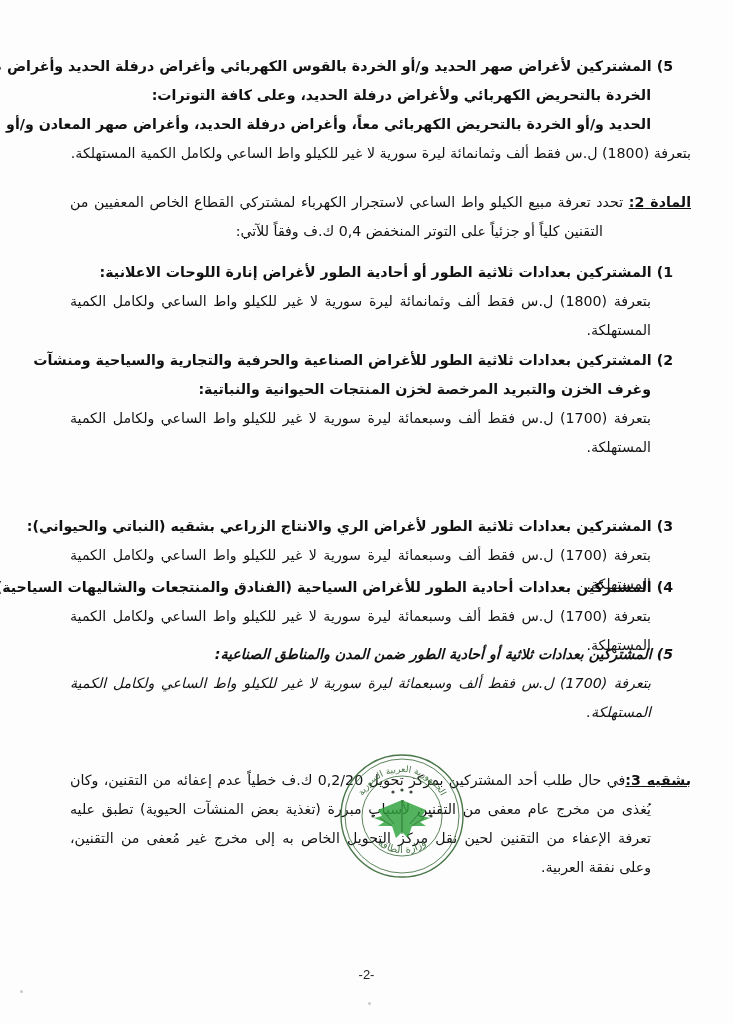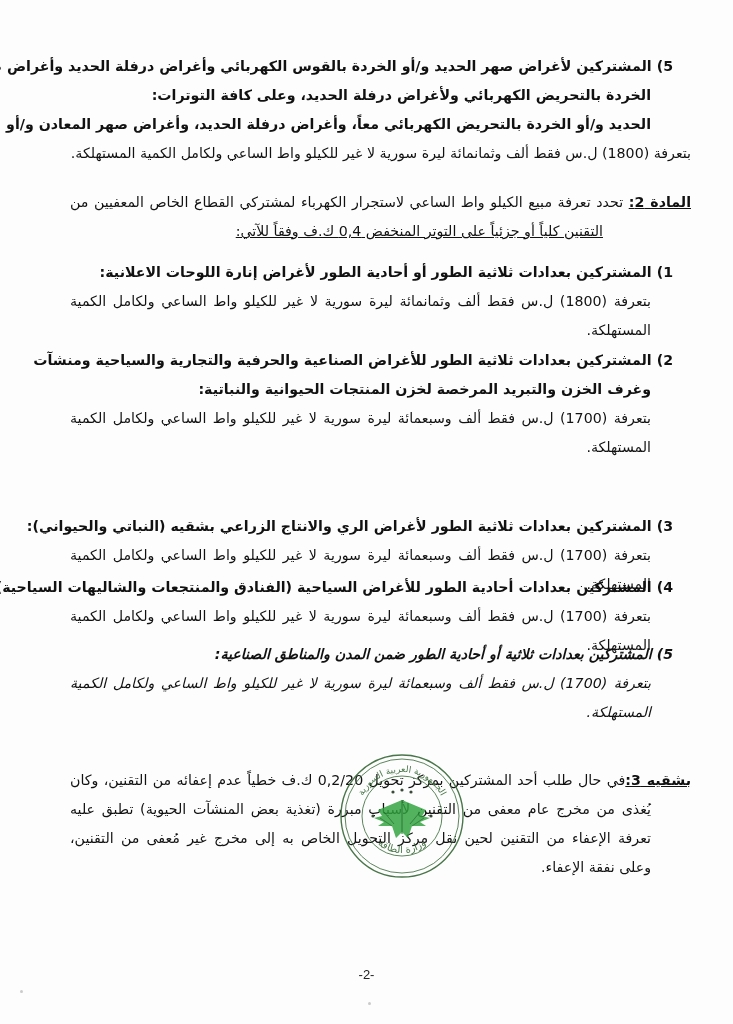--- a/index.html
+++ b/index.html
@@ -84,21 +84,21 @@
     <div class="line bold indent last">الخردة بالتحريض الكهربائي ولأغراض درفلة الحديد، وعلى كافة التوترات:</div>
     <div class="line bold indent">الحديد و/أو الخردة بالتحريض الكهربائي معاً، وأغراض درفلة الحديد، وأغراض صهر المعادن و/أو</div>
     <div class="line last" style="margin-right:-18px;">بتعرفة (1800) ل.س فقط ألف وثمانمائة ليرة سورية لا غير للكيلو واط الساعي ولكامل الكمية المستهلكة.</div>
   </div>
 
   <div class="block" style="top:188px;">
     <div class="line" style="margin-right:-18px;">
       <span class="heading-article">المادة 2:</span>
       <span>تحدد تعرفة مبيع الكيلو واط الساعي لاستجرار الكهرباء لمشتركي القطاع الخاص المعفيين من</span>
     </div>
-    <div class="line last" style="padding-right:70px;text-decoration:underline;">التقنين كلياً أو جزئياً على التوتر المنخفض 0,4 ك.ف وفقاً للآتي:</div>
+    <div class="line last" style="padding-right:70px;">التقنين كلياً أو جزئياً على التوتر المنخفض 0,4 ك.ف وفقاً للآتي:</div>
   </div>
 
   <div class="block" style="top:258px;">
     <div class="line bold last">1) المشتركين بعدادات ثلاثية الطور أو أحادية الطور لأغراض إنارة اللوحات الاعلانية:</div>
     <div class="line indent">بتعرفة (1800) ل.س فقط ألف وثمانمائة ليرة سورية لا غير للكيلو واط الساعي ولكامل الكمية</div>
     <div class="line indent last">المستهلكة.</div>
   </div>
 
   <div class="block" style="top:346px;">
     <div class="line bold">2) المشتركين بعدادات ثلاثية الطور للأغراض الصناعية والحرفية والتجارية والسياحية ومنشآت</div>
@@ -124,21 +124,21 @@
     <div class="line indent">بتعرفة (1700) ل.س فقط ألف وسبعمائة ليرة سورية لا غير للكيلو واط الساعي ولكامل الكمية</div>
     <div class="line indent last">المستهلكة.</div>
   </div>
 
   <div class="block" style="top:766px;">
     <div class="line" style="margin-right:-18px;">
       <span class="heading-article">بشقيه 3:</span><span>في حال طلب أحد المشتركين بمركز تحويل 0,2/20 ك.ف خطياً عدم إعفائه من التقنين، وكان</span>
     </div>
     <div class="line indent">يُغذى من مخرج عام معفى من التقنين لأسباب مبررة (تغذية بعض المنشآت الحيوية) تطبق عليه</div>
     <div class="line indent">تعرفة الإعفاء من التقنين لحين نقل مركز التحويل الخاص به إلى مخرج غير مُعفى من التقنين،</div>
-    <div class="line indent last">وعلى نفقة الإعفاء.</div>
+    <div class="line indent last">وعلى نفقة العربية.</div>
   </div>
 
   <svg class="stamp" viewBox="0 0 128 128">
     <defs>
       <path id="stampTopArc" d="M 20 64 A 44 44 0 0 1 108 64"></path>
       <path id="stampBottomArc" d="M 30 80 A 38 38 0 0 0 98 80"></path>
     </defs>
     <circle cx="64" cy="64" r="61" fill="none" stroke="#3a6b3a" stroke-width="1.4"></circle>
     <circle cx="64" cy="64" r="57" fill="none" stroke="#3a6b3a" stroke-width="0.9"></circle>
     <circle cx="64" cy="64" r="40" fill="none" stroke="#3a6b3a" stroke-width="0.9"></circle>

